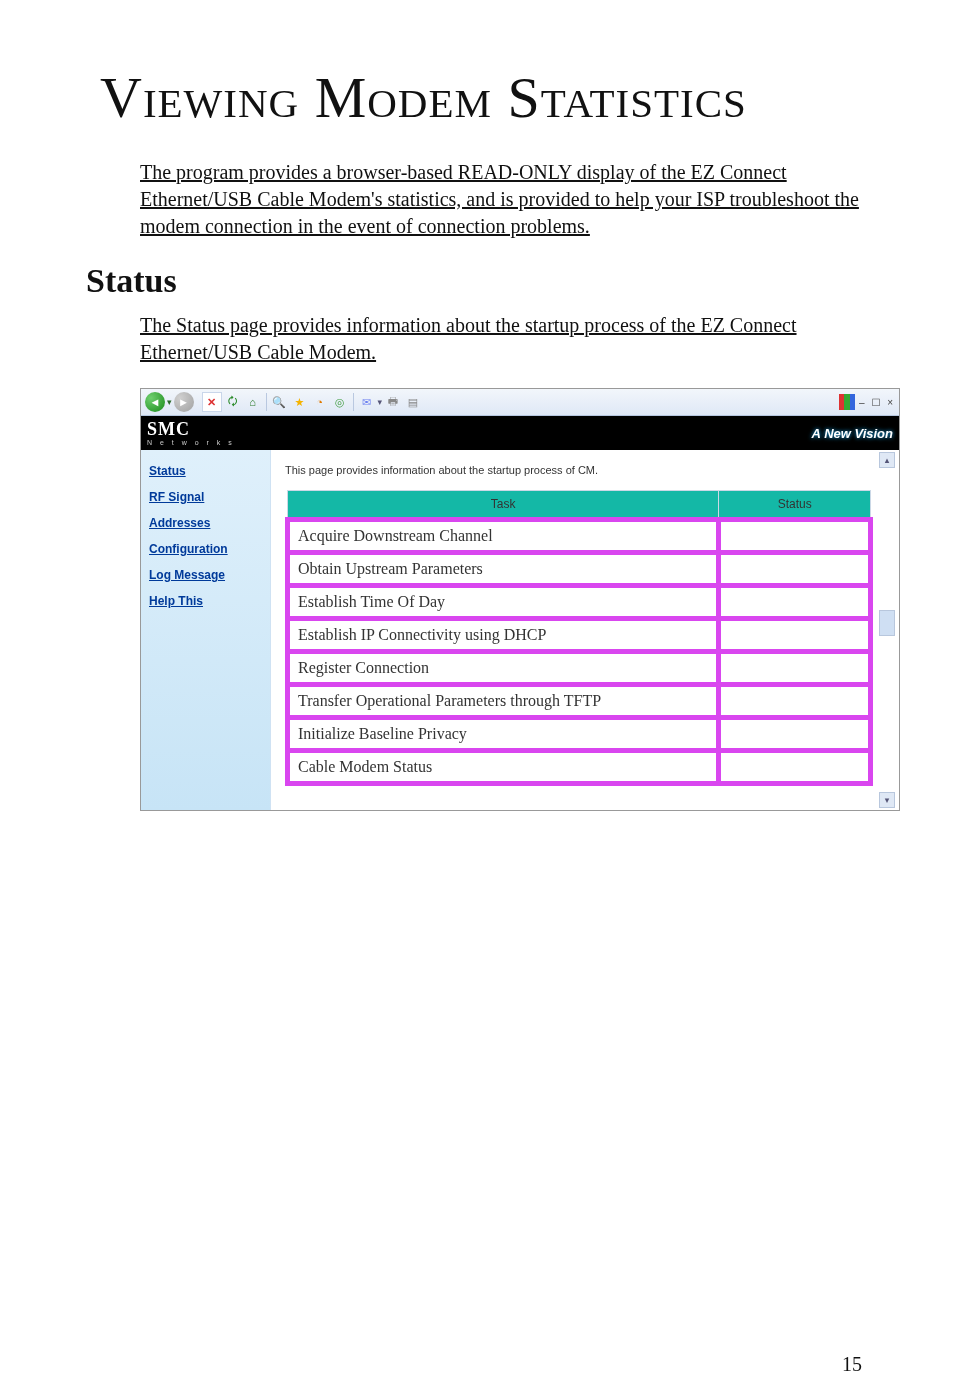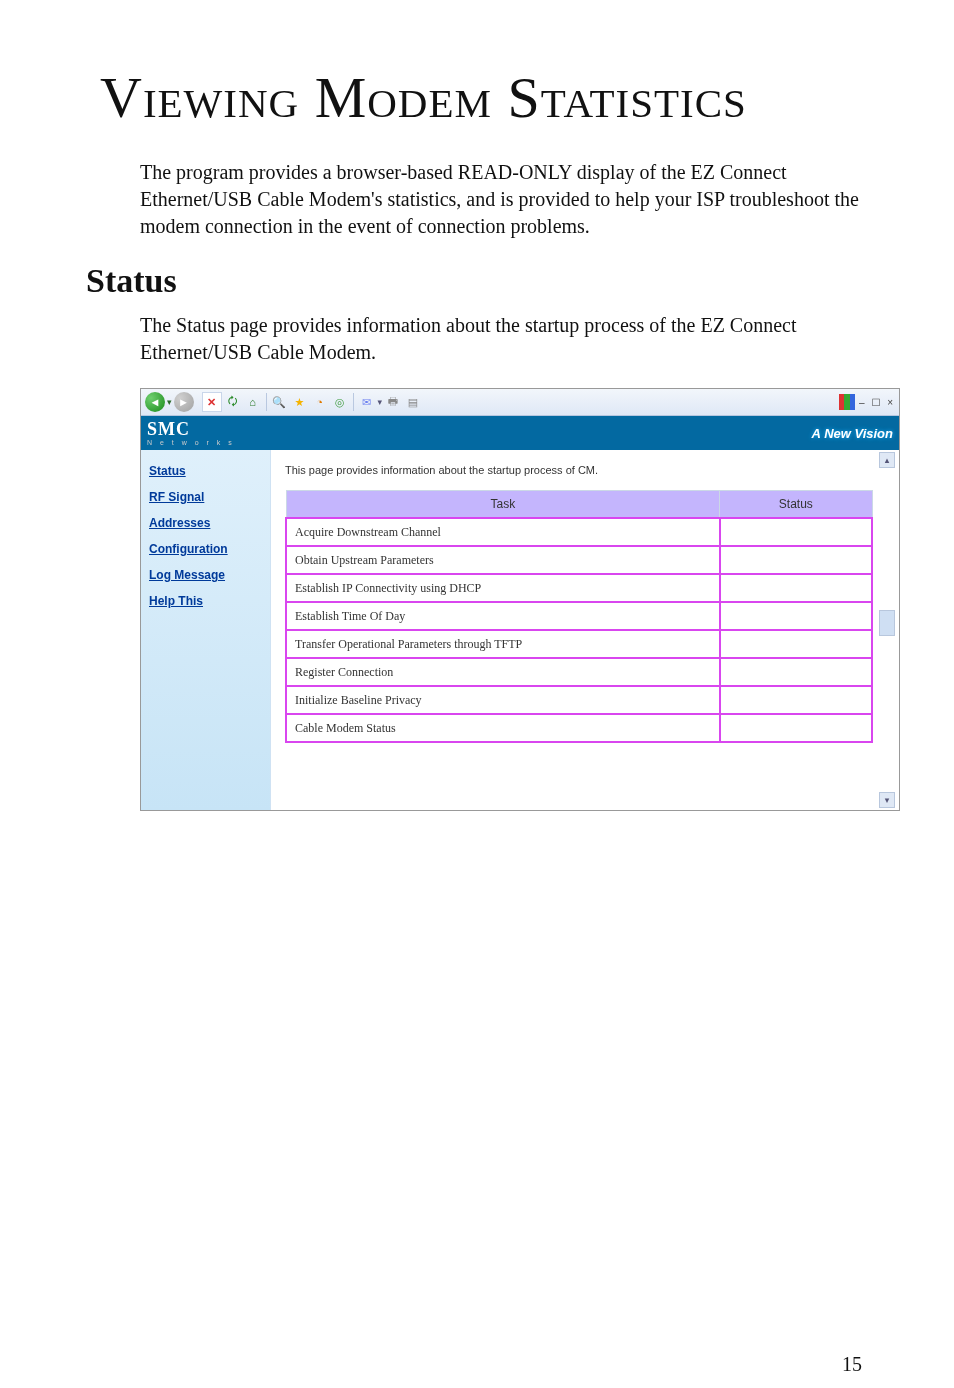--- a/index.html
+++ b/index.html
@@ -24,20 +24,21 @@
     letter-spacing: 1px;
     margin: 0 0 28px 0;
     text-align: left;
     padding-left: 20px;
   }
   .body-block {
     padding-left: 60px;
     padding-right: 10px;
     font-size: 20px;
     line-height: 1.35;
+    text-decoration: underline;
   }
   .body-block p {
     margin: 0 0 22px 0;
   }
   h2.section-title {
     font-size: 34px;
     font-weight: 700;
     margin: 18px 0 12px 0;
     padding-left: 6px;
   }
@@ -95,21 +96,21 @@
   .ico-search { color:#2a6adf; }
   .ico-star { color:#f5b301; }
   .ico-mail { color:#6b7ff0; }
   .ico-printer { color:#888; }
   .ico-flag { width:16px;height:16px; background:linear-gradient(90deg,#d33 0 33%, #3a3 33% 66%, #36d 66% 100%);}
   .divider { width:1px; height:18px; background:#b9c8e0; margin:0 2px;}
   .win-ctrl { font-size:10px; color:#444; letter-spacing:2px; }
 
   .brandbar {
     height: 34px;
-    background: #0369a1;
+    background: #000000;
     display: flex;
     align-items: center;
     justify-content: space-between;
     padding: 0 6px;
     color: #fff;
   }
   .brand-left { display:flex; flex-direction:column; line-height:1; }
   .brand-smc {
     font-family: Georgia, 'Times New Roman', serif;
     font-weight: 900;
@@ -168,35 +169,35 @@
     font-size: 11px;
     font-family: Liberation Sans, sans-serif;
     color: #333;
   }
   table.status-table {
     width: 98%;
     border-collapse: collapse;
     font-family: Georgia, serif;
   }
   table.status-table th {
-    background: #c4b5fd;
+    background: #14b8a6;
     font-family: Verdana, Tahoma, sans-serif;
     font-weight: 400;
     font-size: 12px;
     color: #333;
     padding: 6px 8px;
     border: 1px solid #cbd8e6;
     text-align: center;
   }
   table.status-table th.task { width: 74%; }
   table.status-table th.stat { width: 26%; }
   table.status-table td {
-    border: 2px solid #d946ef;
+    border: 5px solid #d946ef;
     padding: 5px 8px;
-    font-size: 12px;
+    font-size: 16px;
     color: #333;
     height: 16px;
   }
   .scroll-up, .scroll-down {
     position: absolute;
     right: 4px;
     width: 14px; height: 14px;
     background: #dfe8f5;
     border: 1px solid #b8c7dd;
     display:flex;align-items:center;justify-content:center;
@@ -287,33 +288,33 @@
           <tbody>
             <tr>
               <td>Acquire Downstream Channel</td>
               <td></td>
             </tr>
             <tr>
               <td>Obtain Upstream Parameters</td>
               <td></td>
             </tr>
             <tr>
+              <td>Establish Time Of Day</td>
+              <td></td>
+            </tr>
+            <tr>
               <td>Establish IP Connectivity using DHCP</td>
               <td></td>
             </tr>
             <tr>
-              <td>Establish Time Of Day</td>
+              <td>Register Connection</td>
               <td></td>
             </tr>
             <tr>
               <td>Transfer Operational Parameters through TFTP</td>
-              <td></td>
-            </tr>
-            <tr>
-              <td>Register Connection</td>
               <td></td>
             </tr>
             <tr>
               <td>Initialize Baseline Privacy</td>
               <td></td>
             </tr>
             <tr>
               <td>Cable Modem Status</td>
               <td></td>
             </tr>

